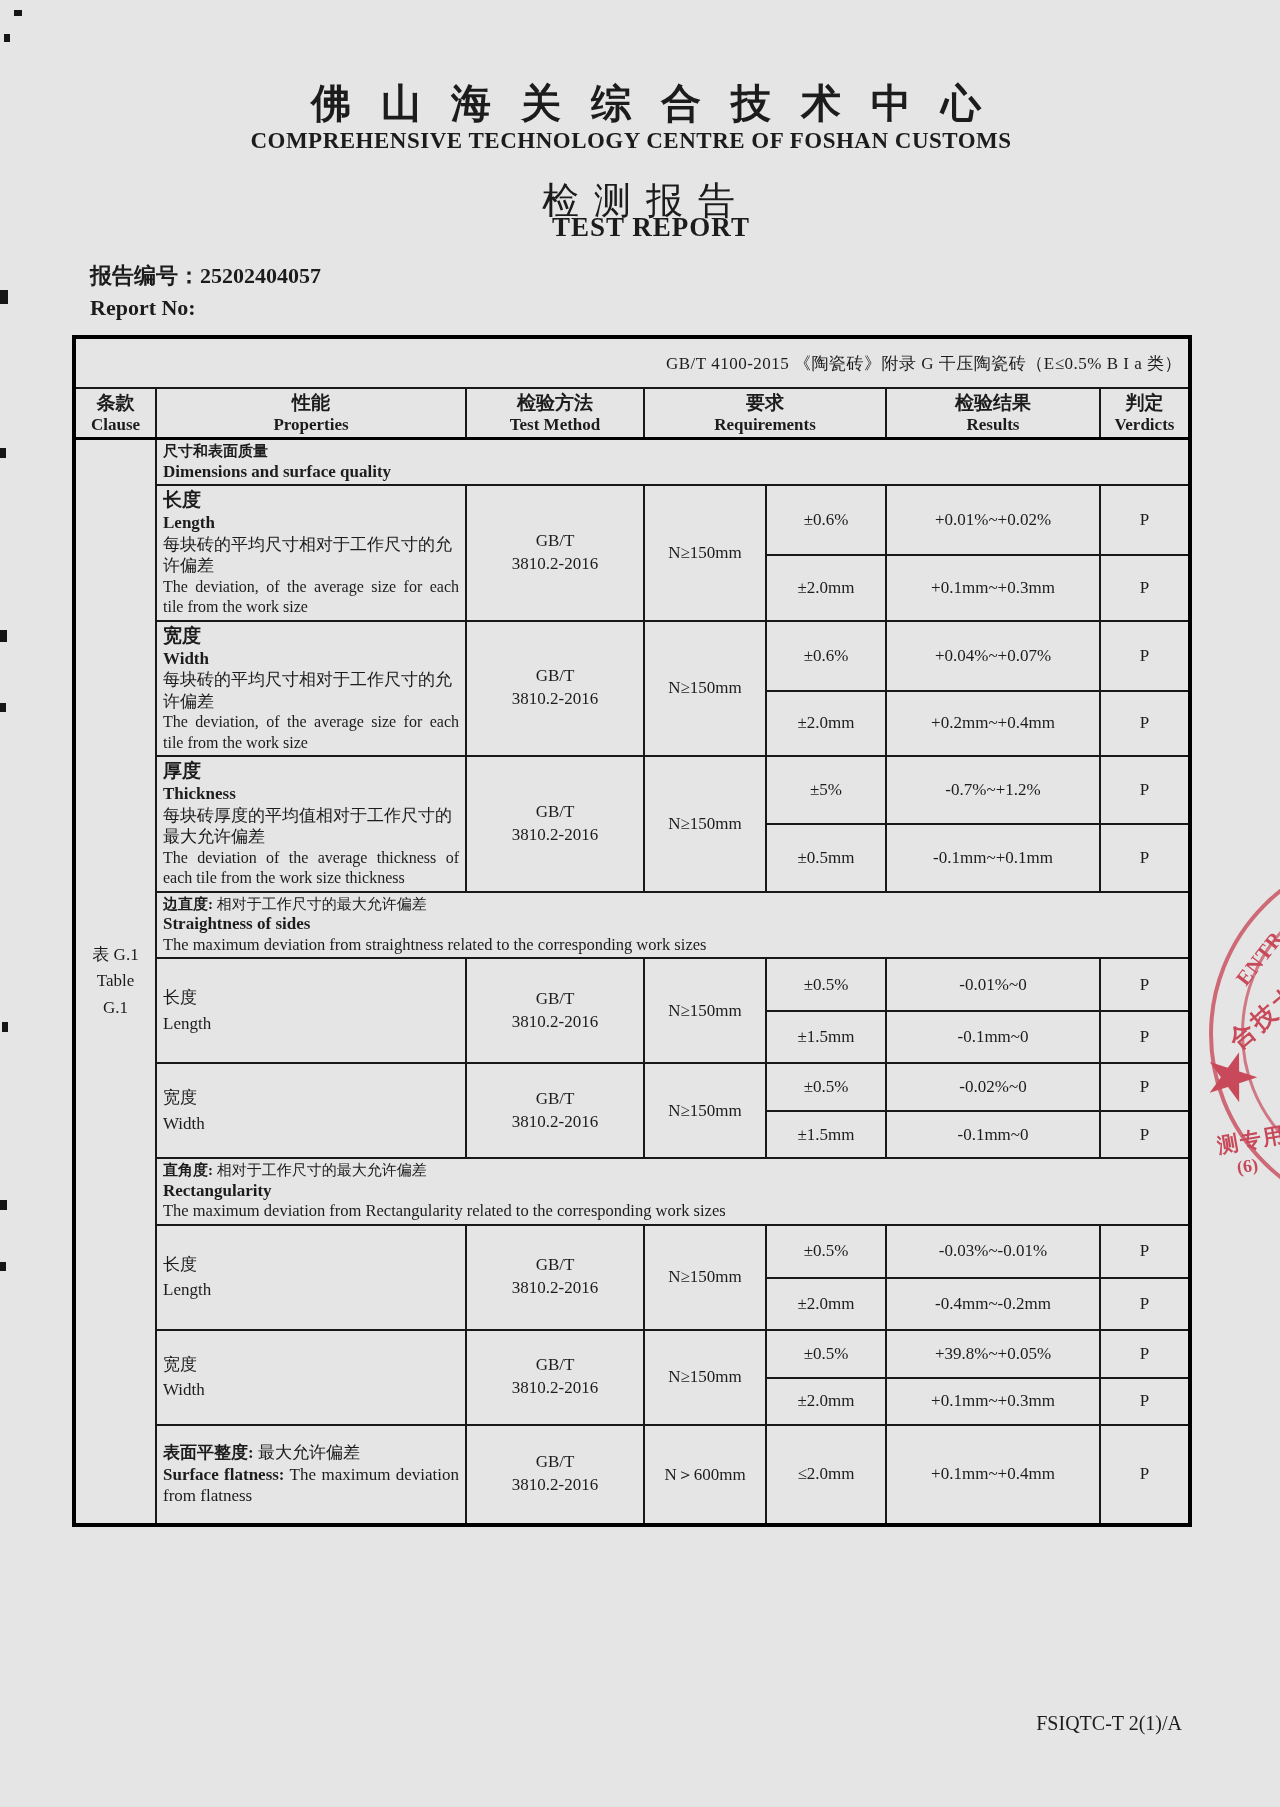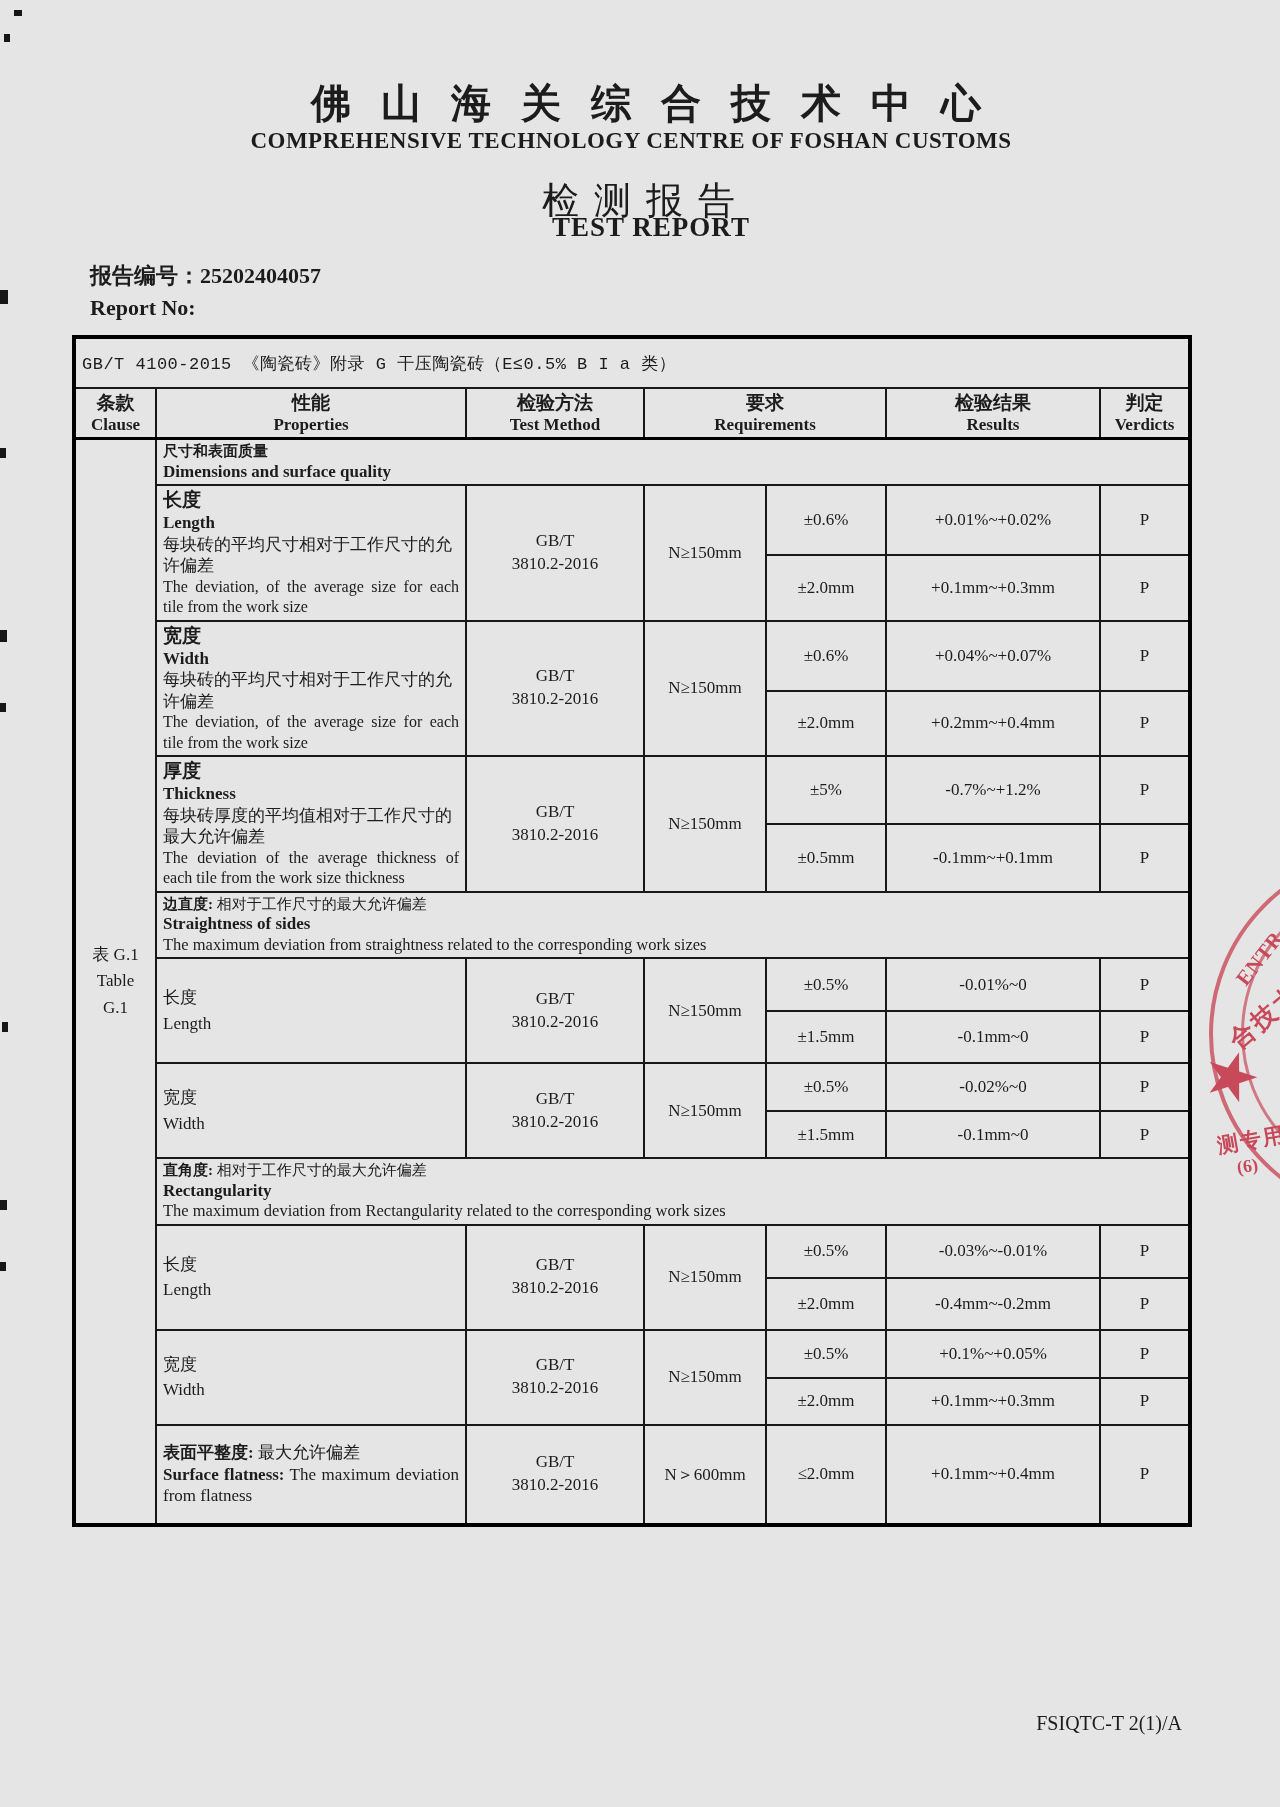--- a/index.html
+++ b/index.html
@@ -13,21 +13,21 @@
   .org-cn { top:76px; font-size:40px; font-weight:bold; letter-spacing:30px; padding-left:30px; }
   .org-en { top:128px; font-size:23px; font-weight:bold; letter-spacing:0.5px; }
   .title-cn { top:176px; font-size:37px; font-weight:normal; letter-spacing:15px; padding-left:15px; }
   .title-en { top:212px; font-size:27px; font-weight:bold; letter-spacing:1px; }
   .repno { position:absolute; left:90px; top:260px; font-size:22px; font-weight:bold; line-height:1.45; }
   .pageinfo { position:absolute; right:150px; top:264px; font-size:22px; font-weight:bold; text-align:right; line-height:1.42; }
   
   .tblwrap { position:absolute; left:72px; top:335px; }
   table.tbl { border-collapse:collapse; table-layout:fixed; width:1116px; border:4px solid #000; background:transparent; }
   table.tbl td { border:2px solid #181818; padding:2px 6px; vertical-align:middle; font-size:17px; }
-  td.title-cell { text-align:left; font-size:19px; border-bottom:3px solid #000; height:44px; letter-spacing:0.5px;font-family:Liberation Mono, monospace; }
+  td.title-cell { text-align:right; font-size:19px; border-bottom:3px solid #000; height:44px; letter-spacing:0.5px; }
   tr.hdr td { text-align:center; font-weight:bold; border-bottom:3px solid #000; }
   .h-cn { font-size:19px; line-height:1.25; }
   .h-en { font-size:17px; line-height:1.2; }
   td.clause-cell { vertical-align:top; text-align:center; padding-top:52px; font-size:18px; line-height:1.55; }
   td.section { text-align:left; padding:3px 10px; line-height:1.25; }
   .sec-cn { font-size:15px; }
   .sec-cn b, .bold { font-weight:bold; }
   .sec-en-b { font-size:17px; font-weight:bold; }
   .sec-en { font-size:16.5px; }
   td.props { text-align:left; padding:4px 9px; line-height:1.27; }
@@ -280,21 +280,21 @@
           <td class="plain-props" rowspan="2">
             <div>宽度</div>
             <div>Width</div>
           </td>
           <td class="c" rowspan="2">
             <div class="m-line">GB/T</div>
             <div class="m-line">3810.2-2016</div>
           </td>
           <td class="c" rowspan="2">N≥150mm</td>
           <td class="c">±0.5%</td>
-          <td class="c">+0.1%~+0.05%</td>
+          <td class="c">+39.8%~+0.05%</td>
           <td class="c">P</td>
         </tr>
         <tr style="height:47px">
           <td class="c">±2.0mm</td>
           <td class="c">+0.1mm~+0.3mm</td>
           <td class="c">P</td>
         </tr>
 
         <tr style="height:100px">
           <td class="props">

